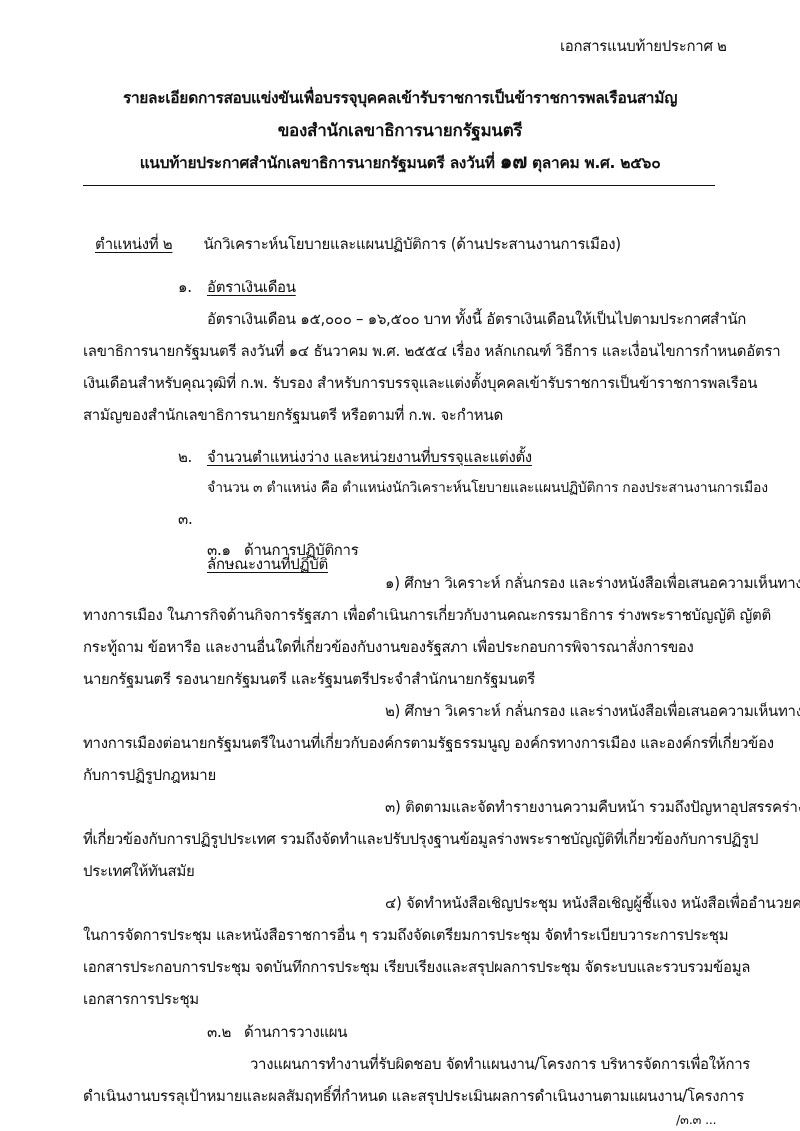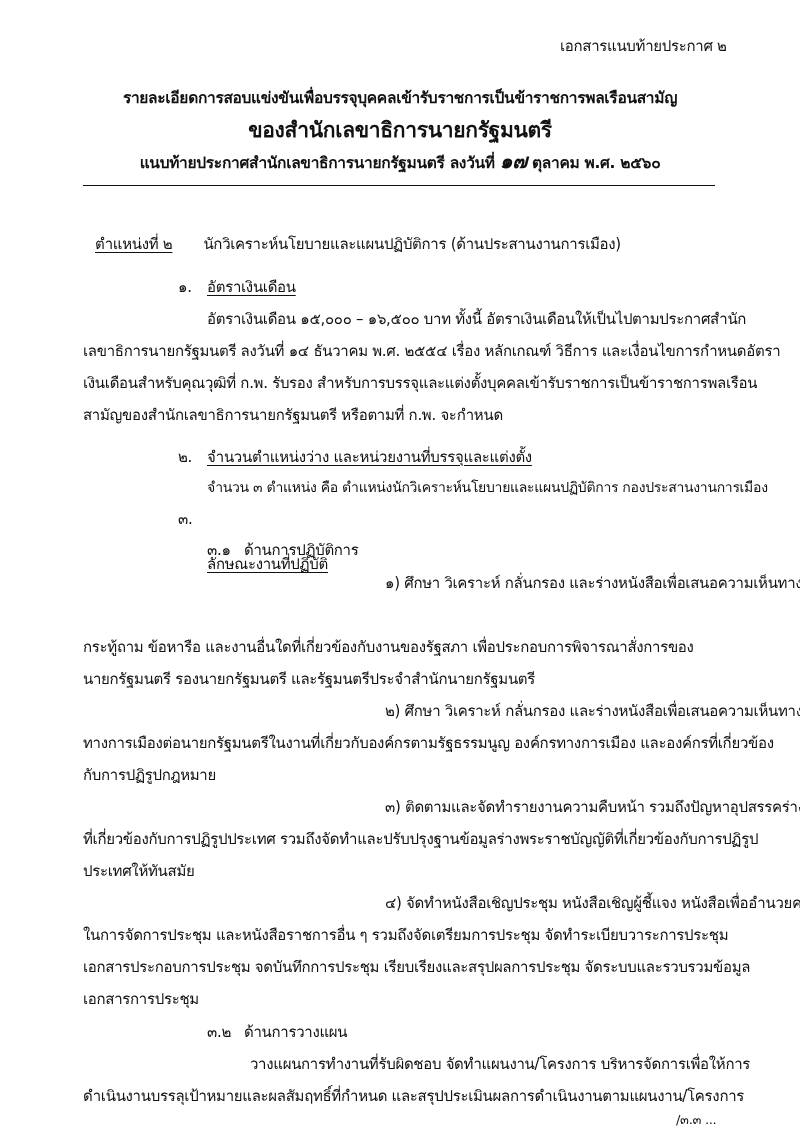--- a/index.html
+++ b/index.html
@@ -22,23 +22,23 @@
   }
 </style>
 </head>
 <body>
 
 <div class="page">
 
   <div class="line" style="left:560px; top:36px;">เอกสารแนบท้ายประกาศ ๒</div>
 
   <div class="line center b" style="top:88px; font-size:15.5px;">รายละเอียดการสอบแข่งขันเพื่อบรรจุบุคคลเข้ารับราชการเป็นข้าราชการพลเรือนสามัญ</div>
-  <div class="line center b" style="top:120px; font-size:21px;">ของสำนักเลขาธิการนายกรัฐมนตรี</div>
+  <div class="line center b" style="top:120px; font-size:17px;">ของสำนักเลขาธิการนายกรัฐมนตรี</div>
   <div class="line center b" style="top:151px; font-size:15.5px;">
-    <span>แนบท้ายประกาศสำนักเลขาธิการนายกรัฐมนตรี  ลงวันที่ </span><span style="font-size:20px; font-style:italic;margin-top:48px;">๑๗</span><span> ตุลาคม  พ.ศ.  ๒๕๖๐</span>
+    <span>แนบท้ายประกาศสำนักเลขาธิการนายกรัฐมนตรี  ลงวันที่ </span><span style="font-size:20px; margin-top:48px;">๑๗</span><span> ตุลาคม  พ.ศ.  ๒๕๖๐</span>
   </div>
 
   <div class="rule"></div>
 
   <div class="line" style="left:83px; top:234px;margin-left:12px;">
     <span class="u">ตำแหน่งที่ ๒</span>
     <span style="display:inline-block; width:22px;"></span>
     <span>นักวิเคราะห์นโยบายและแผนปฏิบัติการ (ด้านประสานงานการเมือง)</span>
   </div>
 
@@ -53,20 +53,21 @@
   <div class="line u" style="left:207px; top:447px;">จำนวนตำแหน่งว่าง และหน่วยงานที่บรรจุและแต่งตั้ง</div>
   <div class="line" style="left:207px; top:477px; font-size:14px;">จำนวน ๓ ตำแหน่ง คือ ตำแหน่งนักวิเคราะห์นโยบายและแผนปฏิบัติการ กองประสานงานการเมือง</div>
 
   <div class="line" style="left:178px; top:509px;">๓.</div>
   <div class="line u" style="left:207px; top:509px;margin-top:45px;">ลักษณะงานที่ปฏิบัติ</div>
 
   <div class="line" style="left:207px; top:540px;">๓.๑</div>
   <div class="line" style="left:244px; top:540px;">ด้านการปฏิบัติการ</div>
 
   <div class="line" style="left:385px; top:573px;">๑)  ศึกษา วิเคราะห์ กลั่นกรอง และร่างหนังสือเพื่อเสนอความเห็นทางวิชาการและ</div>
+  <div class="line" style="left:83px; top:605px;">ทางการเมือง ในภารกิจด้านกิจการรัฐสภา เพื่อดำเนินการเกี่ยวกับงานคณะกรรมาธิการ ร่างพระราชบัญญัติ ญัตติ</div>
   <div class="line" style="left:83px; top:637px;">กระทู้ถาม ข้อหารือ และงานอื่นใดที่เกี่ยวข้องกับงานของรัฐสภา เพื่อประกอบการพิจารณาสั่งการของ</div>
   <div class="line" style="left:83px; top:669px;">นายกรัฐมนตรี รองนายกรัฐมนตรี และรัฐมนตรีประจำสำนักนายกรัฐมนตรี</div>
 
   <div class="line" style="left:385px; top:701px;">๒)  ศึกษา วิเคราะห์ กลั่นกรอง และร่างหนังสือเพื่อเสนอความเห็นทางวิชาการและ</div>
   <div class="line" style="left:83px; top:733px;">ทางการเมืองต่อนายกรัฐมนตรีในงานที่เกี่ยวกับองค์กรตามรัฐธรรมนูญ องค์กรทางการเมือง และองค์กรที่เกี่ยวข้อง</div>
   <div class="line" style="left:83px; top:765px;">กับการปฏิรูปกฎหมาย</div>
 
   <div class="line" style="left:385px; top:797px;">๓)  ติดตามและจัดทำรายงานความคืบหน้า รวมถึงปัญหาอุปสรรคร่างพระราชบัญญัติ</div>
   <div class="line" style="left:83px; top:829px;">ที่เกี่ยวข้องกับการปฏิรูปประเทศ รวมถึงจัดทำและปรับปรุงฐานข้อมูลร่างพระราชบัญญัติที่เกี่ยวข้องกับการปฏิรูป</div>
   <div class="line" style="left:83px; top:861px;">ประเทศให้ทันสมัย</div>

